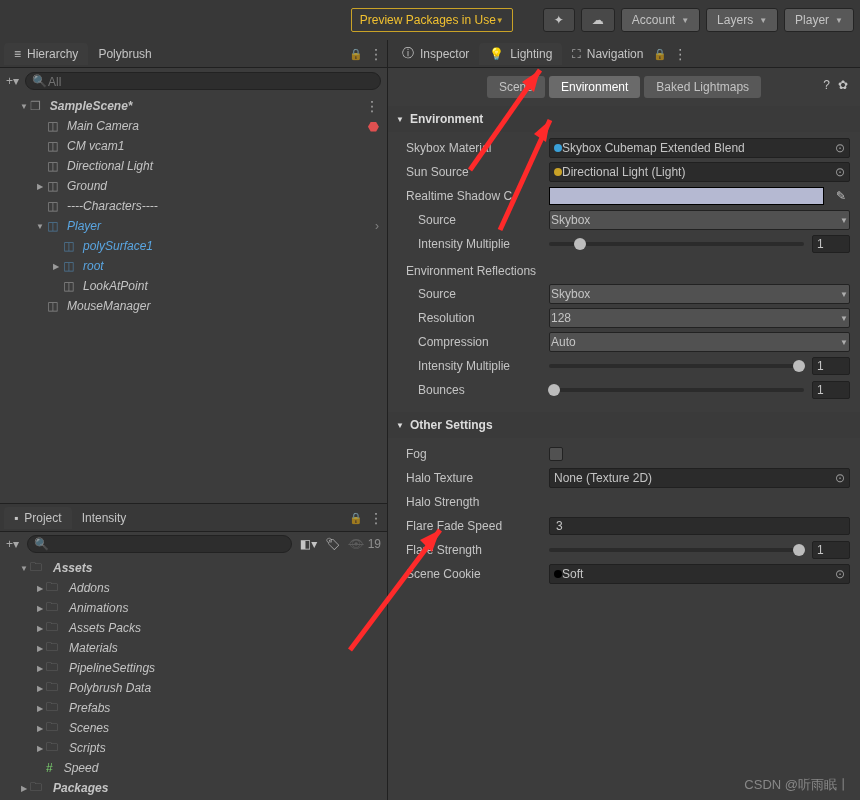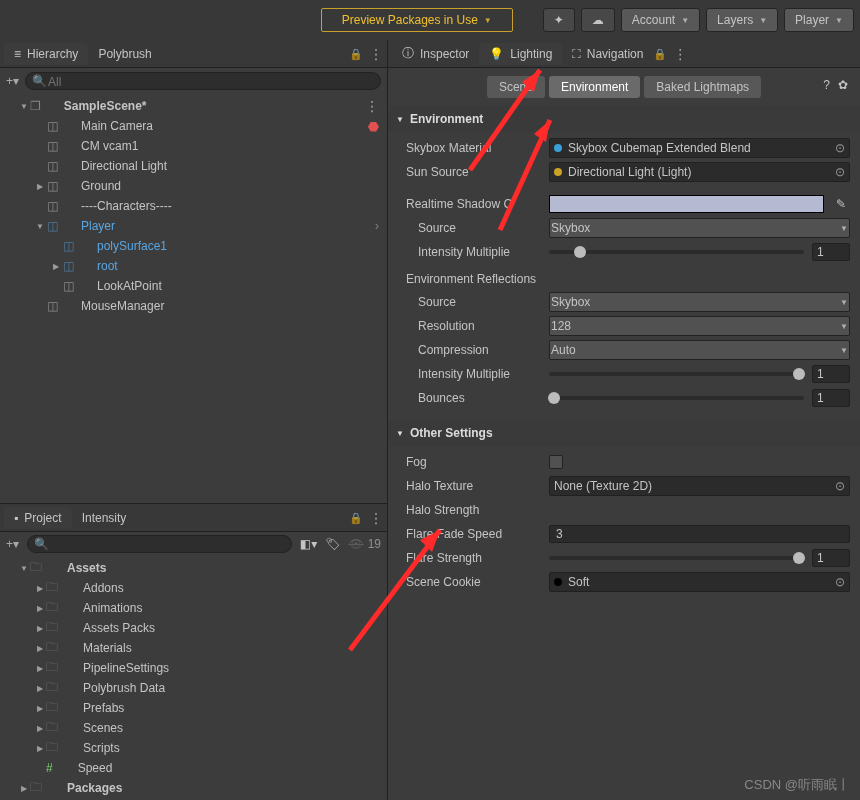--- a/index.html
+++ b/index.html
@@ -1,58 +1,58 @@
 <!DOCTYPE html>
 <html><head>
 <meta charset="utf-8">
 <style>
 * { box-sizing: border-box; margin: 0; padding: 0; font-family: -apple-system, "Segoe UI", Arial, sans-serif; }
 body { background: #383838; color: #c4c4c4; font-size: 12px; width: 860px; height: 800px; overflow: hidden; position: relative; }
 .root { display: flex; flex-direction: column; height: 100%; }
 .topbar { display: flex; align-items: center; height: 40px; padding: 4px 6px; gap: 6px; background: #383838; }
 .btn { background: #585858; border: 1px solid #242424; border-radius: 3px; padding: 4px 10px; color: #c4c4c4; display: inline-flex; align-items: center; gap: 6px; cursor: pointer; height: 24px; }
 .btn-dark { background: #484848; }
-.preview-btn { border: 1px solid #c9a227; color: #f0c030; background: transparent; padding: 4px 20px; border-radius: 2px; display: flex; align-items: center; gap: 6px; }
+.preview-btn { border: 1px solid #c9a227; color: #f0c030; background: transparent; padding: 4px 8px; border-radius: 2px; display: flex; align-items: center; }
 .dd-arrow { font-size: 8px; opacity: .8; }
 .topbar .spacer { flex: 1; }
 .main { flex: 1; display: flex; min-height: 0; }
 .left { width: 388px; display: flex; flex-direction: column; border-right: 1px solid #202020; }
 .right { flex: 1; display: flex; flex-direction: column; background: #3c3c3c; }
 .tabs { display: flex; align-items: center; background: #383838; border-bottom: 1px solid #202020; height: 28px; padding: 0 4px; }
 .tab { padding: 4px 10px; color: #c4c4c4; border-radius: 4px 4px 0 0; display: inline-flex; align-items: center; gap: 6px; cursor: pointer; }
 .tab.active { background: #3c3c3c; }
 .tabs .grow { flex: 1; }
 .lock-ico::before { content: "🔒"; font-size: 11px; opacity: .6; }
 .dots-ico::before { content: "⋮"; font-size: 14px; opacity: .8; }
 .searchrow { display: flex; align-items: center; padding: 4px 6px; gap: 6px; background: #3c3c3c; }
 .search { flex: 1; background: #2d2d2d; border: 1px solid #222; border-radius: 10px; padding: 2px 10px 2px 22px; color: #aaa; height: 18px; position: relative; }
 .search-ico { position: absolute; left: 6px; top: 1px; opacity: .6; }
 .tree { flex: 1; overflow: auto; background: #3c3c3c; padding: 2px 0; }
 .row { display: flex; align-items: center; height: 20px; padding-right: 8px; cursor: pointer; }
 .row .fold { width: 12px; text-align: center; font-size: 8px; opacity: .7; }
 .row .cube { width: 14px; display: inline-flex; justify-content: center; opacity: .55; }
-.row .lbl { margin-left: 21px; }
+.row .lbl { margin-left: 7px; font-style: italic; }
 .ind-0 { padding-left: 18px; } .ind-1 { padding-left: 34px; } .ind-2 { padding-left: 50px; }
 .blue { color: #5aa6e2; }
 .folder-ico { color: #7d7d7d; margin-right: 4px; }
 .project { border-top: 1px solid #202020; display: flex; flex-direction: column; }
 .proj-toolbar { display: flex; align-items: center; padding: 3px 6px; gap: 8px; background: #3c3c3c; }
 .proj-toolbar .count { opacity: .6; display: flex; align-items: center; gap: 4px; }
 .right-tabs { display: flex; align-items: center; background: #383838; height: 28px; padding: 0 4px; border-bottom: 1px solid #202020; }
 .subtabs { display: flex; justify-content: center; gap: 4px; padding: 8px 8px; position: relative; }
 .pill { background: #585858; padding: 4px 12px; border-radius: 3px; cursor: pointer; }
 .pill.active { background: #6a6a6a; color: #fff; }
 .help { position: absolute; right: 12px; top: 10px; display: flex; gap: 8px; }
 .section-head { display: flex; align-items: center; gap: 6px; padding: 6px 8px; font-weight: bold; color: #dcdcdc; background: #3a3a3a; }
 .section-head .fold { font-size: 8px; }
 .panel-body { padding: 4px 10px 10px 18px; }
 .field { display: flex; align-items: center; height: 24px; gap: 8px; }
 .field-lbl { width: 135px; color: #c4c4c4; white-space: nowrap; overflow: hidden; }
 .field-lbl.sub { padding-left: 12px; width: 135px; }
-.objfield { flex: 1; display: flex; align-items: center; background: #2b2b2b; border: 1px solid #202020; border-radius: 2px; padding: 0 4px; height: 20px; gap: 6px; }
+.objfield { flex: 1; display: flex; align-items: center; background: #2b2b2b; border: 1px solid #202020; border-radius: 2px; padding: 0 4px; height: 20px; gap: 0; }
 .objfield .dot { width: 8px; height: 8px; border-radius: 50%; background: #3aa0d8; flex-shrink: 0; }
 .objfield .dot.orange { background: #c9a227; }
 .objfield .picker { margin-left: auto; opacity: .7; cursor: pointer; }
 .colorfield { flex: 1; height: 18px; background: linear-gradient(#b5b9d2,#b5b9d2); border: 1px solid #000; position: relative; }
 .colorfield::after { content: ""; position: absolute; right: -20px; top: 1px; }
 .dropper { width: 18px; text-align: center; cursor: pointer; }
 .dropdown { flex: 1; background: #515151; border: 1px solid #222; border-radius: 2px; padding: 2px 1px; display: flex; align-items: center; justify-content: space-between; height: 20px; cursor: pointer; }
 .slider-wrap { flex: 1; display: flex; align-items: center; gap: 8px; }
 .slider { flex: 1; height: 4px; background: #2b2b2b; border-radius: 2px; position: relative; }
 .slider .thumb { width: 12px; height: 12px; background: #bcbcbc; border-radius: 50%; position: absolute; top: -4px; transform: translateX(-50%); }
@@ -305,21 +305,21 @@
               </div>
           </div>
           <div class="field">
               <span class="field-lbl">Sun Source</span>
             <div class="objfield">
                 <span class="dot orange"></span>
                 <span>Directional Light (Light)</span>
                 <span class="picker">⊙</span>
               </div>
           </div>
-          <div class="field" style="margin-top:8px">
+          <div class="field" style="">
               <span class="field-lbl">Realtime Shadow C</span>
             <div class="colorfield"></div>
             <span class="dropper">✎</span>
           </div>
 
           <div class="field">
               <span class="field-lbl sub">Source</span>
             <div class="dropdown">
                 <span>Skybox</span>
                 <span class="dd-arrow">▼</span>

